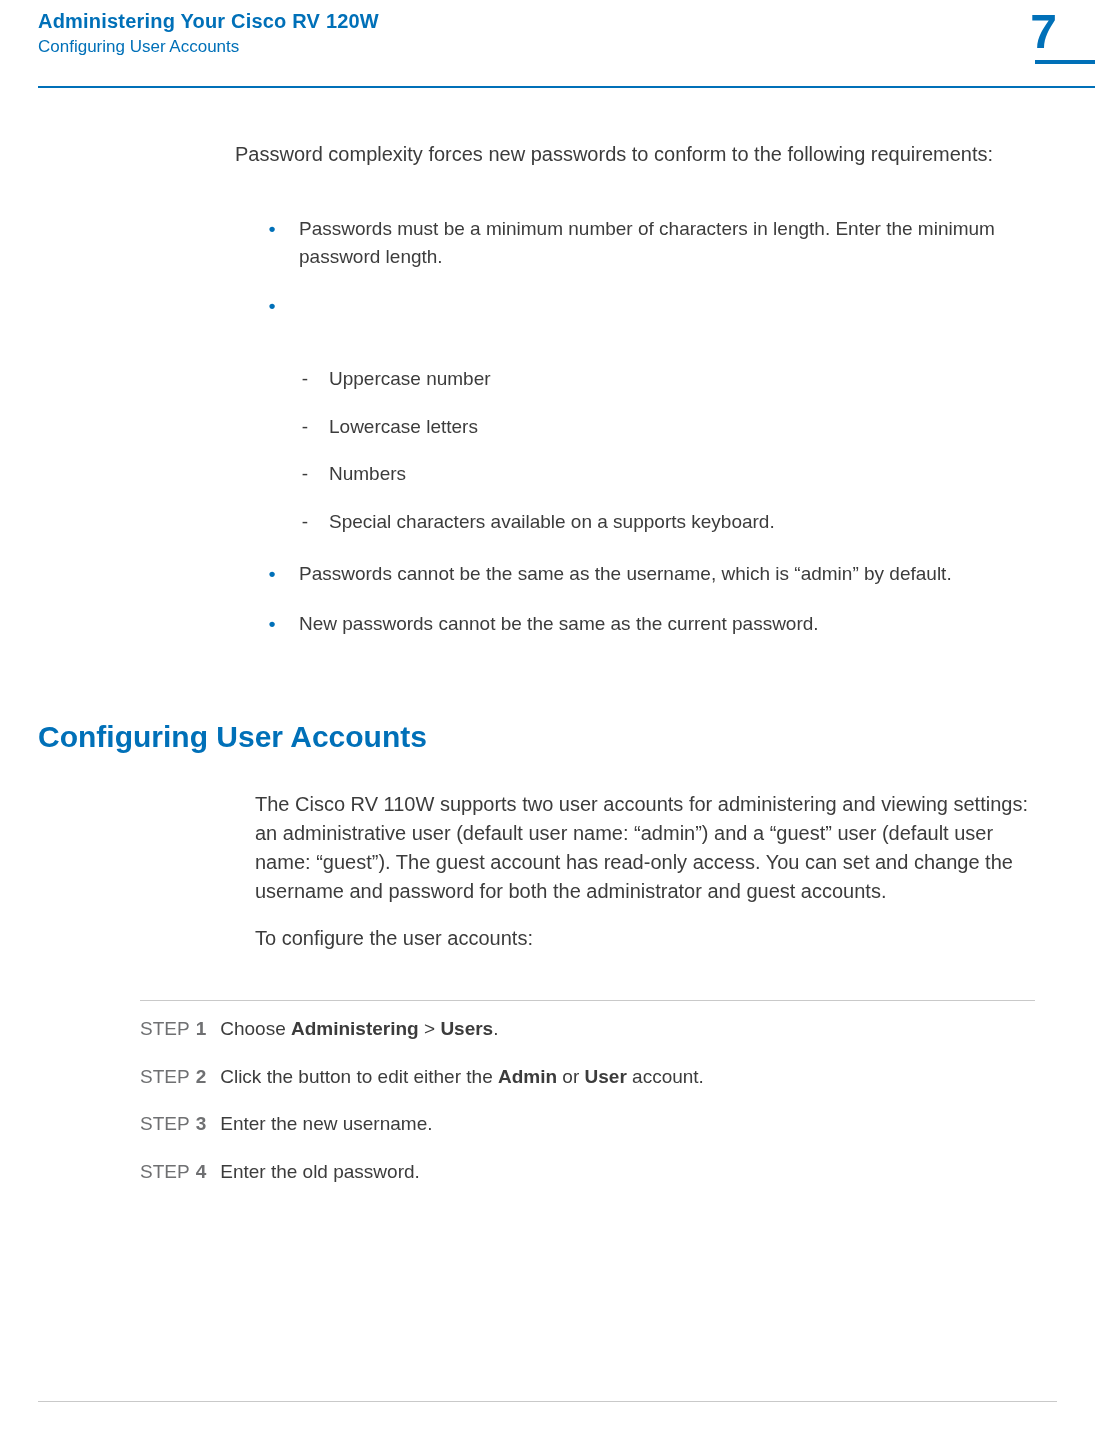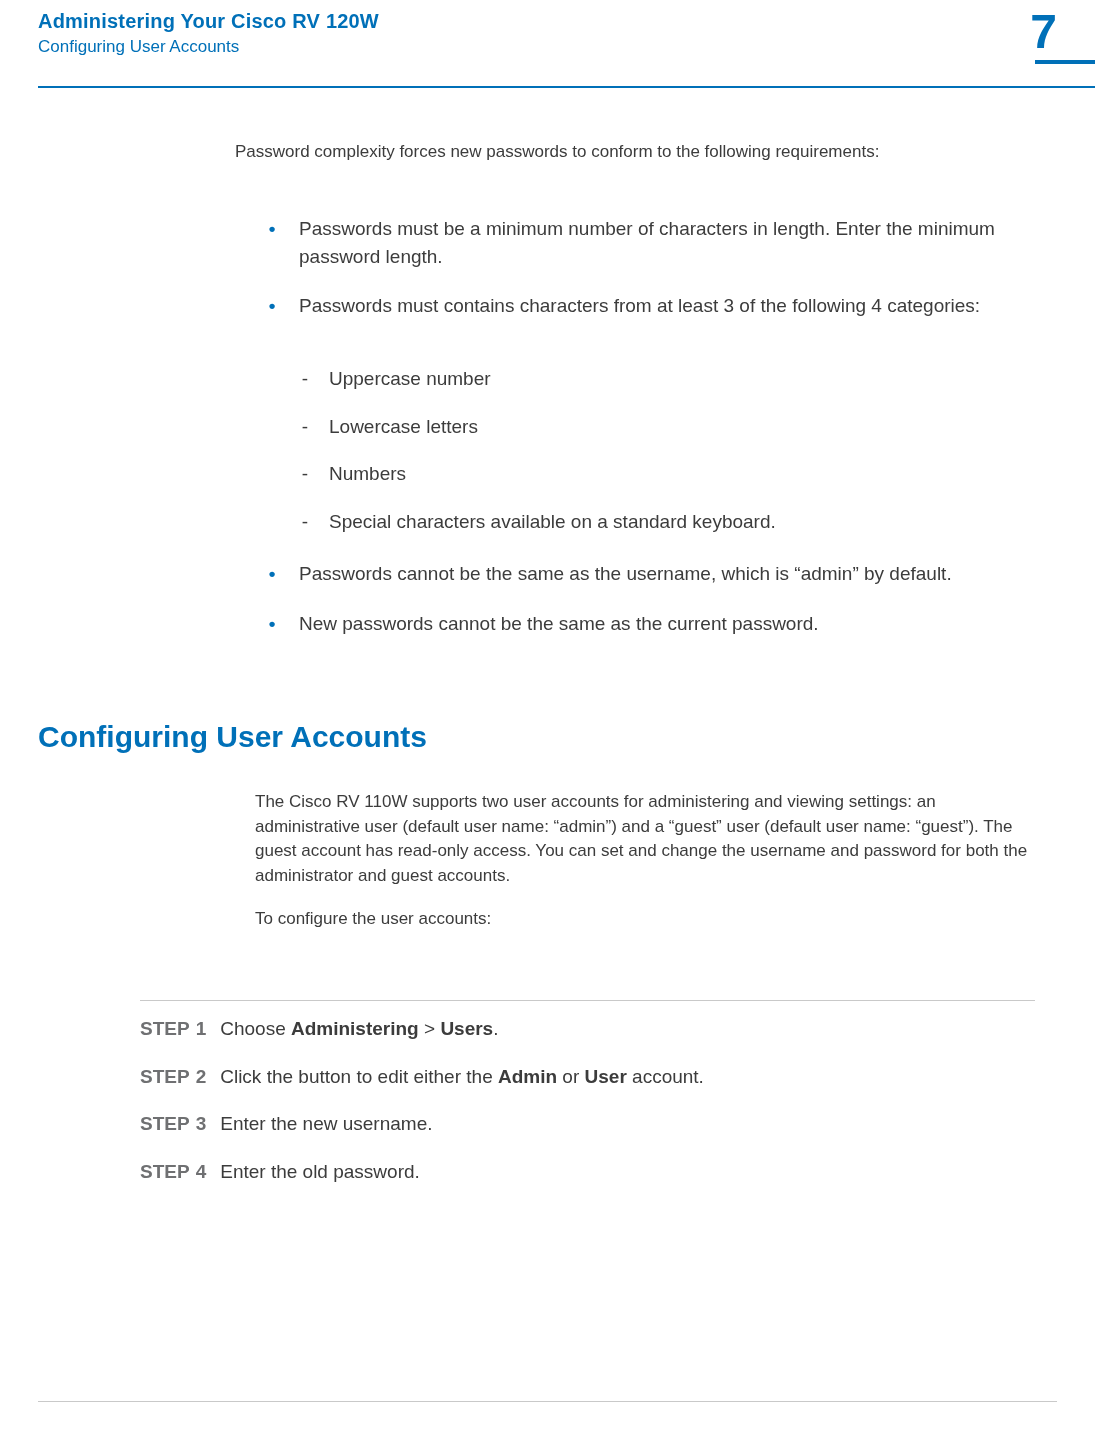--- a/index.html
+++ b/index.html
@@ -64,21 +64,21 @@
     top: 86px;
     height: 0;
     border-top: 2px solid var(--cisco-blue);
   }
 
   
   .col-body  { position: absolute; left: 235px; right: 60px; }
   .col-steps { position: absolute; left: 140px; right: 60px; }
 
   .para {
-    font-size: 17px;
+    font-size: 20px;
     line-height: 1.45;
     color: var(--body-color);
     margin: 0;
   }
 
   .bullet-row {
     display: flex;
     gap: 20px;
     font-size: 19px;
     line-height: 1.45;
@@ -116,21 +116,21 @@
   }
 
   .step-row {
     display: flex;
     align-items: baseline;
     font-size: 19px;
     line-height: 1.45;
   }
   .step-label {
     color: var(--step-gray);
-    font-weight: bold;
+    font-weight: normal;
     white-space: pre;
   }
   .step-num {
     color: var(--step-gray);
     font-weight: bold;
     padding: 0 14px 0 6px;
   }
   .step-text .b { font-weight: bold; }
 
   
@@ -168,40 +168,39 @@
     <p class="para">Password complexity forces new passwords to conform to the following requirements:</p>
   </div>
 
   <div class="col-body" style="top:215px;">
     <div class="bullet-row" style="padding-left:30px;">
       <span class="bullet-glyph">•</span>
       <span>Passwords must be a minimum number of characters in length. Enter the minimum password length.</span>
     </div>
     <div class="bullet-row" style="padding-left:30px; margin-top:22px;">
       <span class="bullet-glyph">•</span>
-      <span>Passwords must contains characters from at least 3 of the following 4 categories:</span>
     </div>
   </div>
 
   <div class="col-body" style="top:365px;">
     <div class="dash-row" style="padding-left:64px;">
       <span class="dash-glyph">-</span>
       <span>Uppercase number</span>
     </div>
     <div class="dash-row" style="padding-left:64px; margin-top:20px;">
       <span class="dash-glyph">-</span>
       <span>Lowercase letters</span>
     </div>
     <div class="dash-row" style="padding-left:64px; margin-top:20px;">
       <span class="dash-glyph">-</span>
       <span>Numbers</span>
     </div>
     <div class="dash-row" style="padding-left:64px; margin-top:20px;">
       <span class="dash-glyph">-</span>
-      <span>Special characters available on a standard keyboard.</span>
+      <span>Special characters available on a supports keyboard.</span>
     </div>
   </div>
 
   <div class="col-body" style="top:560px;">
     <div class="bullet-row" style="padding-left:30px;">
       <span class="bullet-glyph">•</span>
       <span>Passwords cannot be the same as the username, which is “admin” by default.</span>
     </div>
     <div class="bullet-row" style="padding-left:30px; margin-top:22px;">
       <span class="bullet-glyph">•</span>

